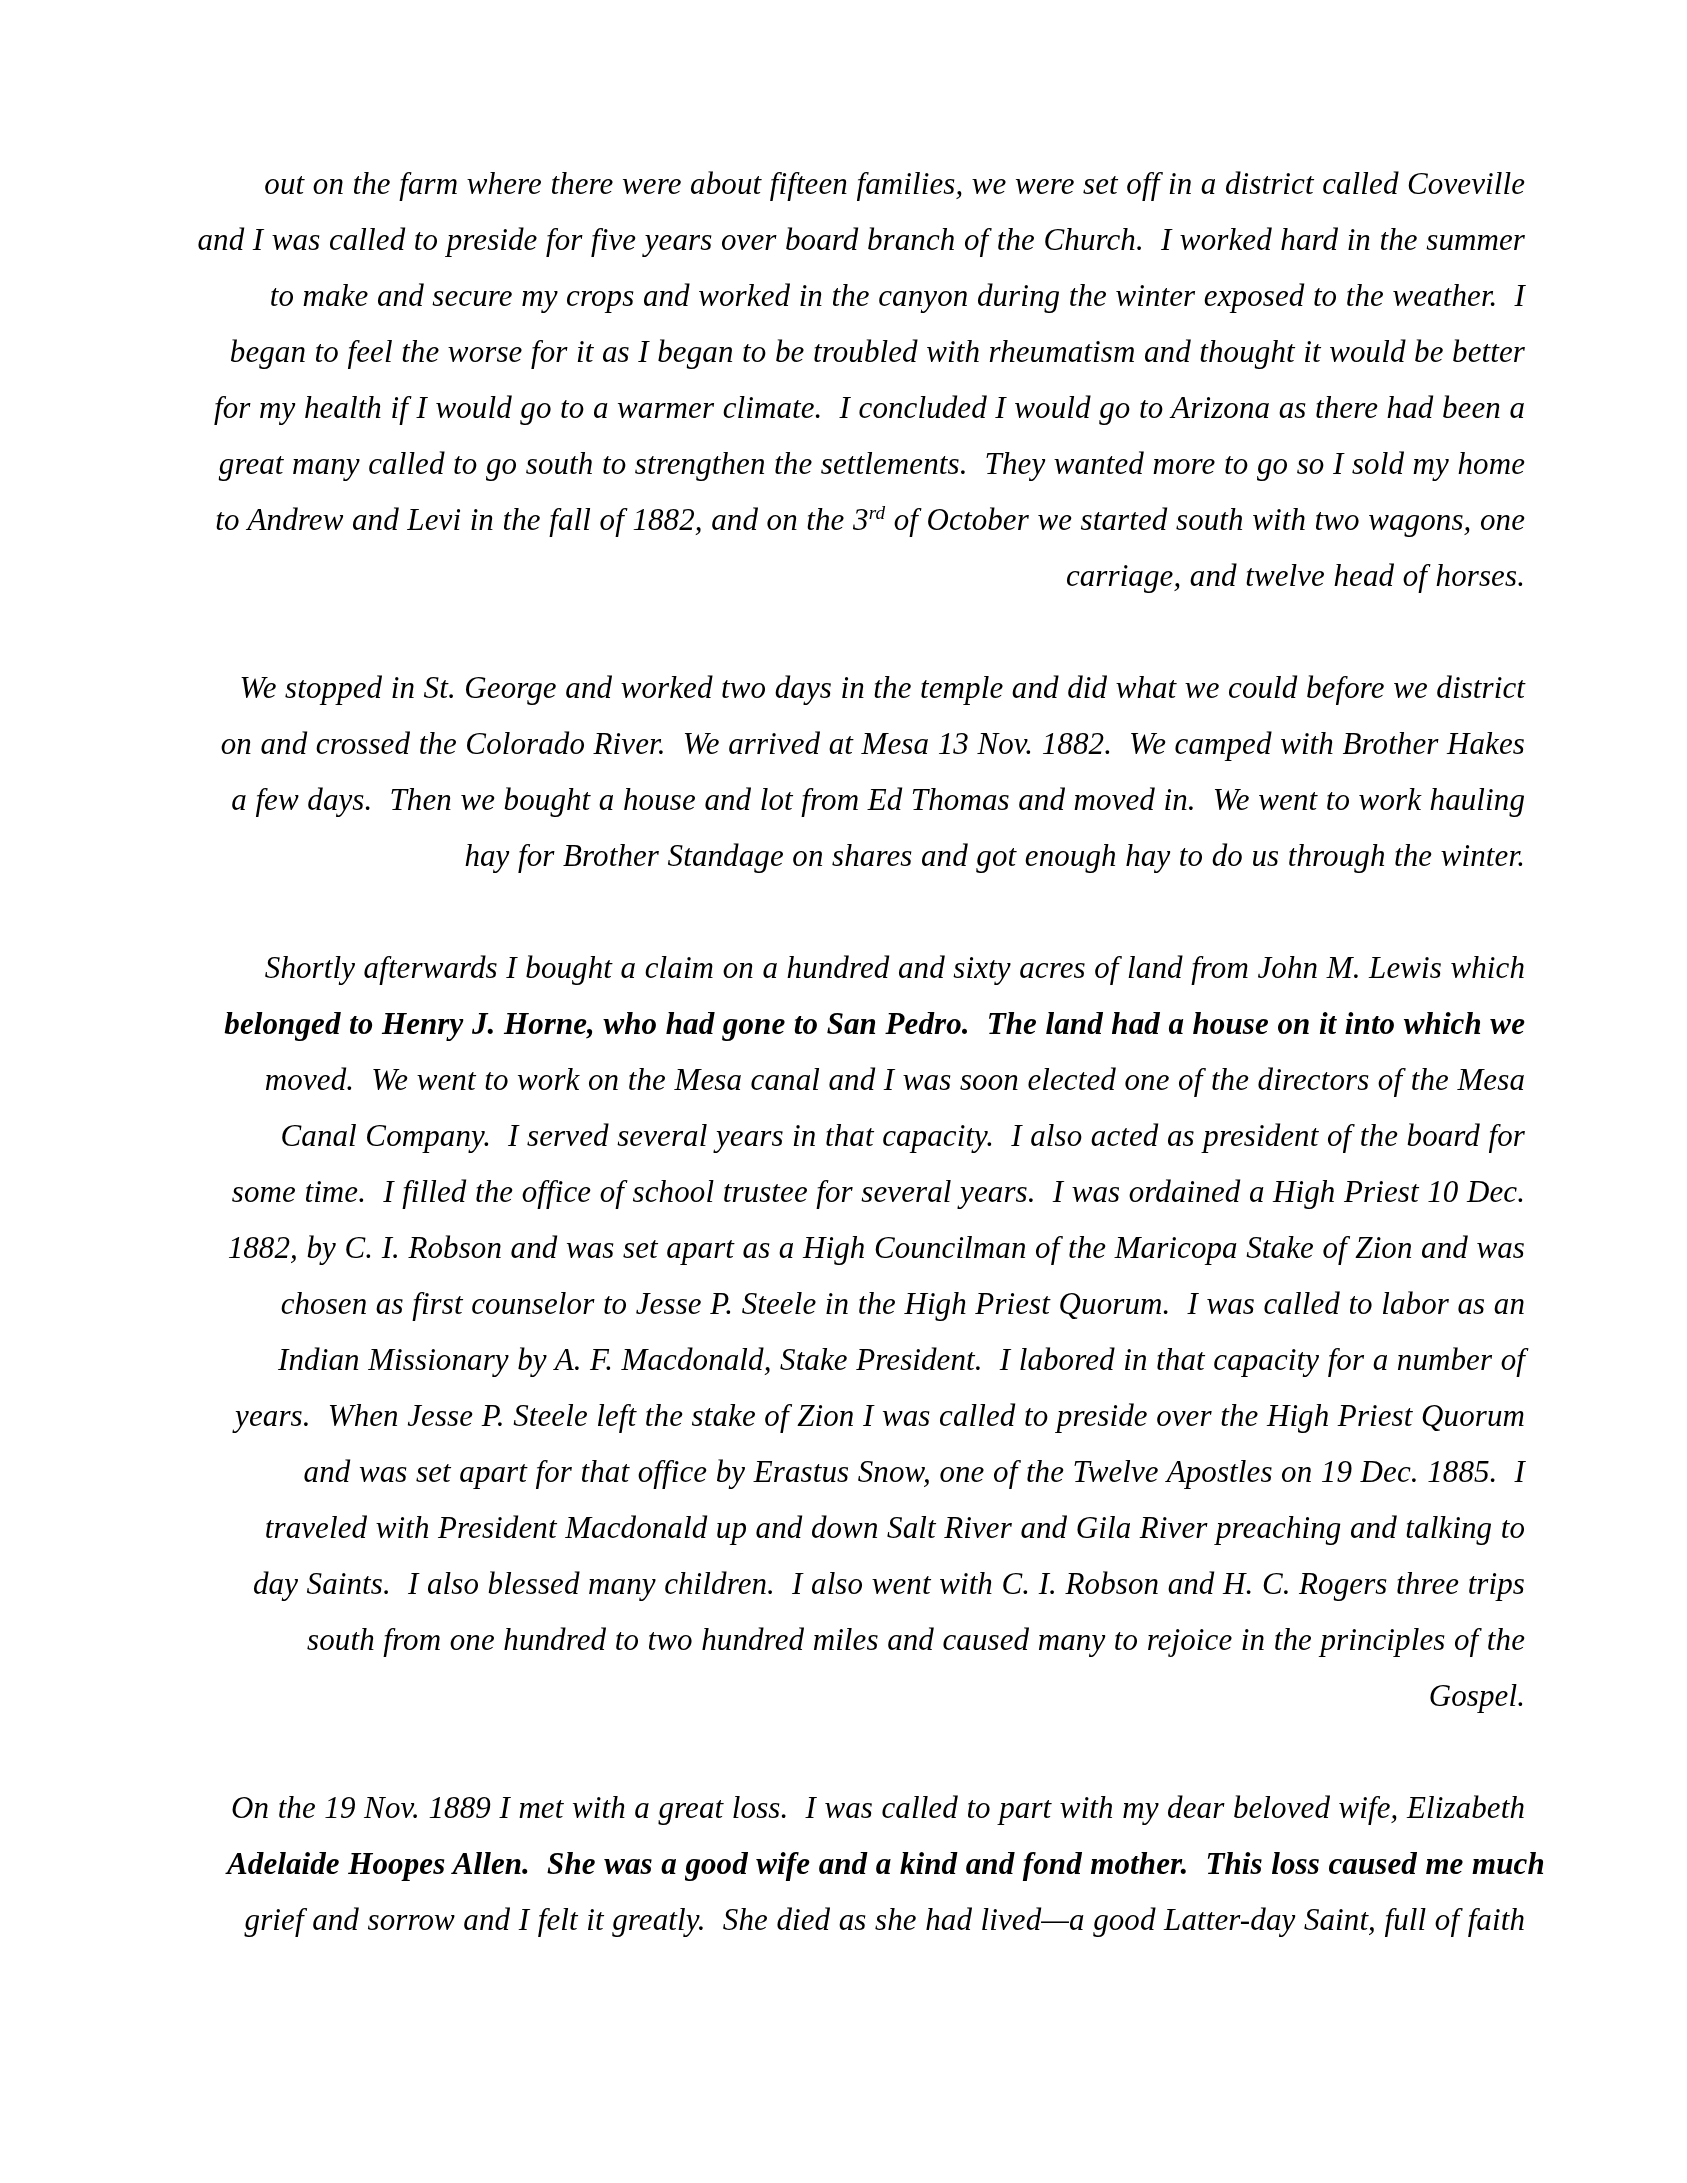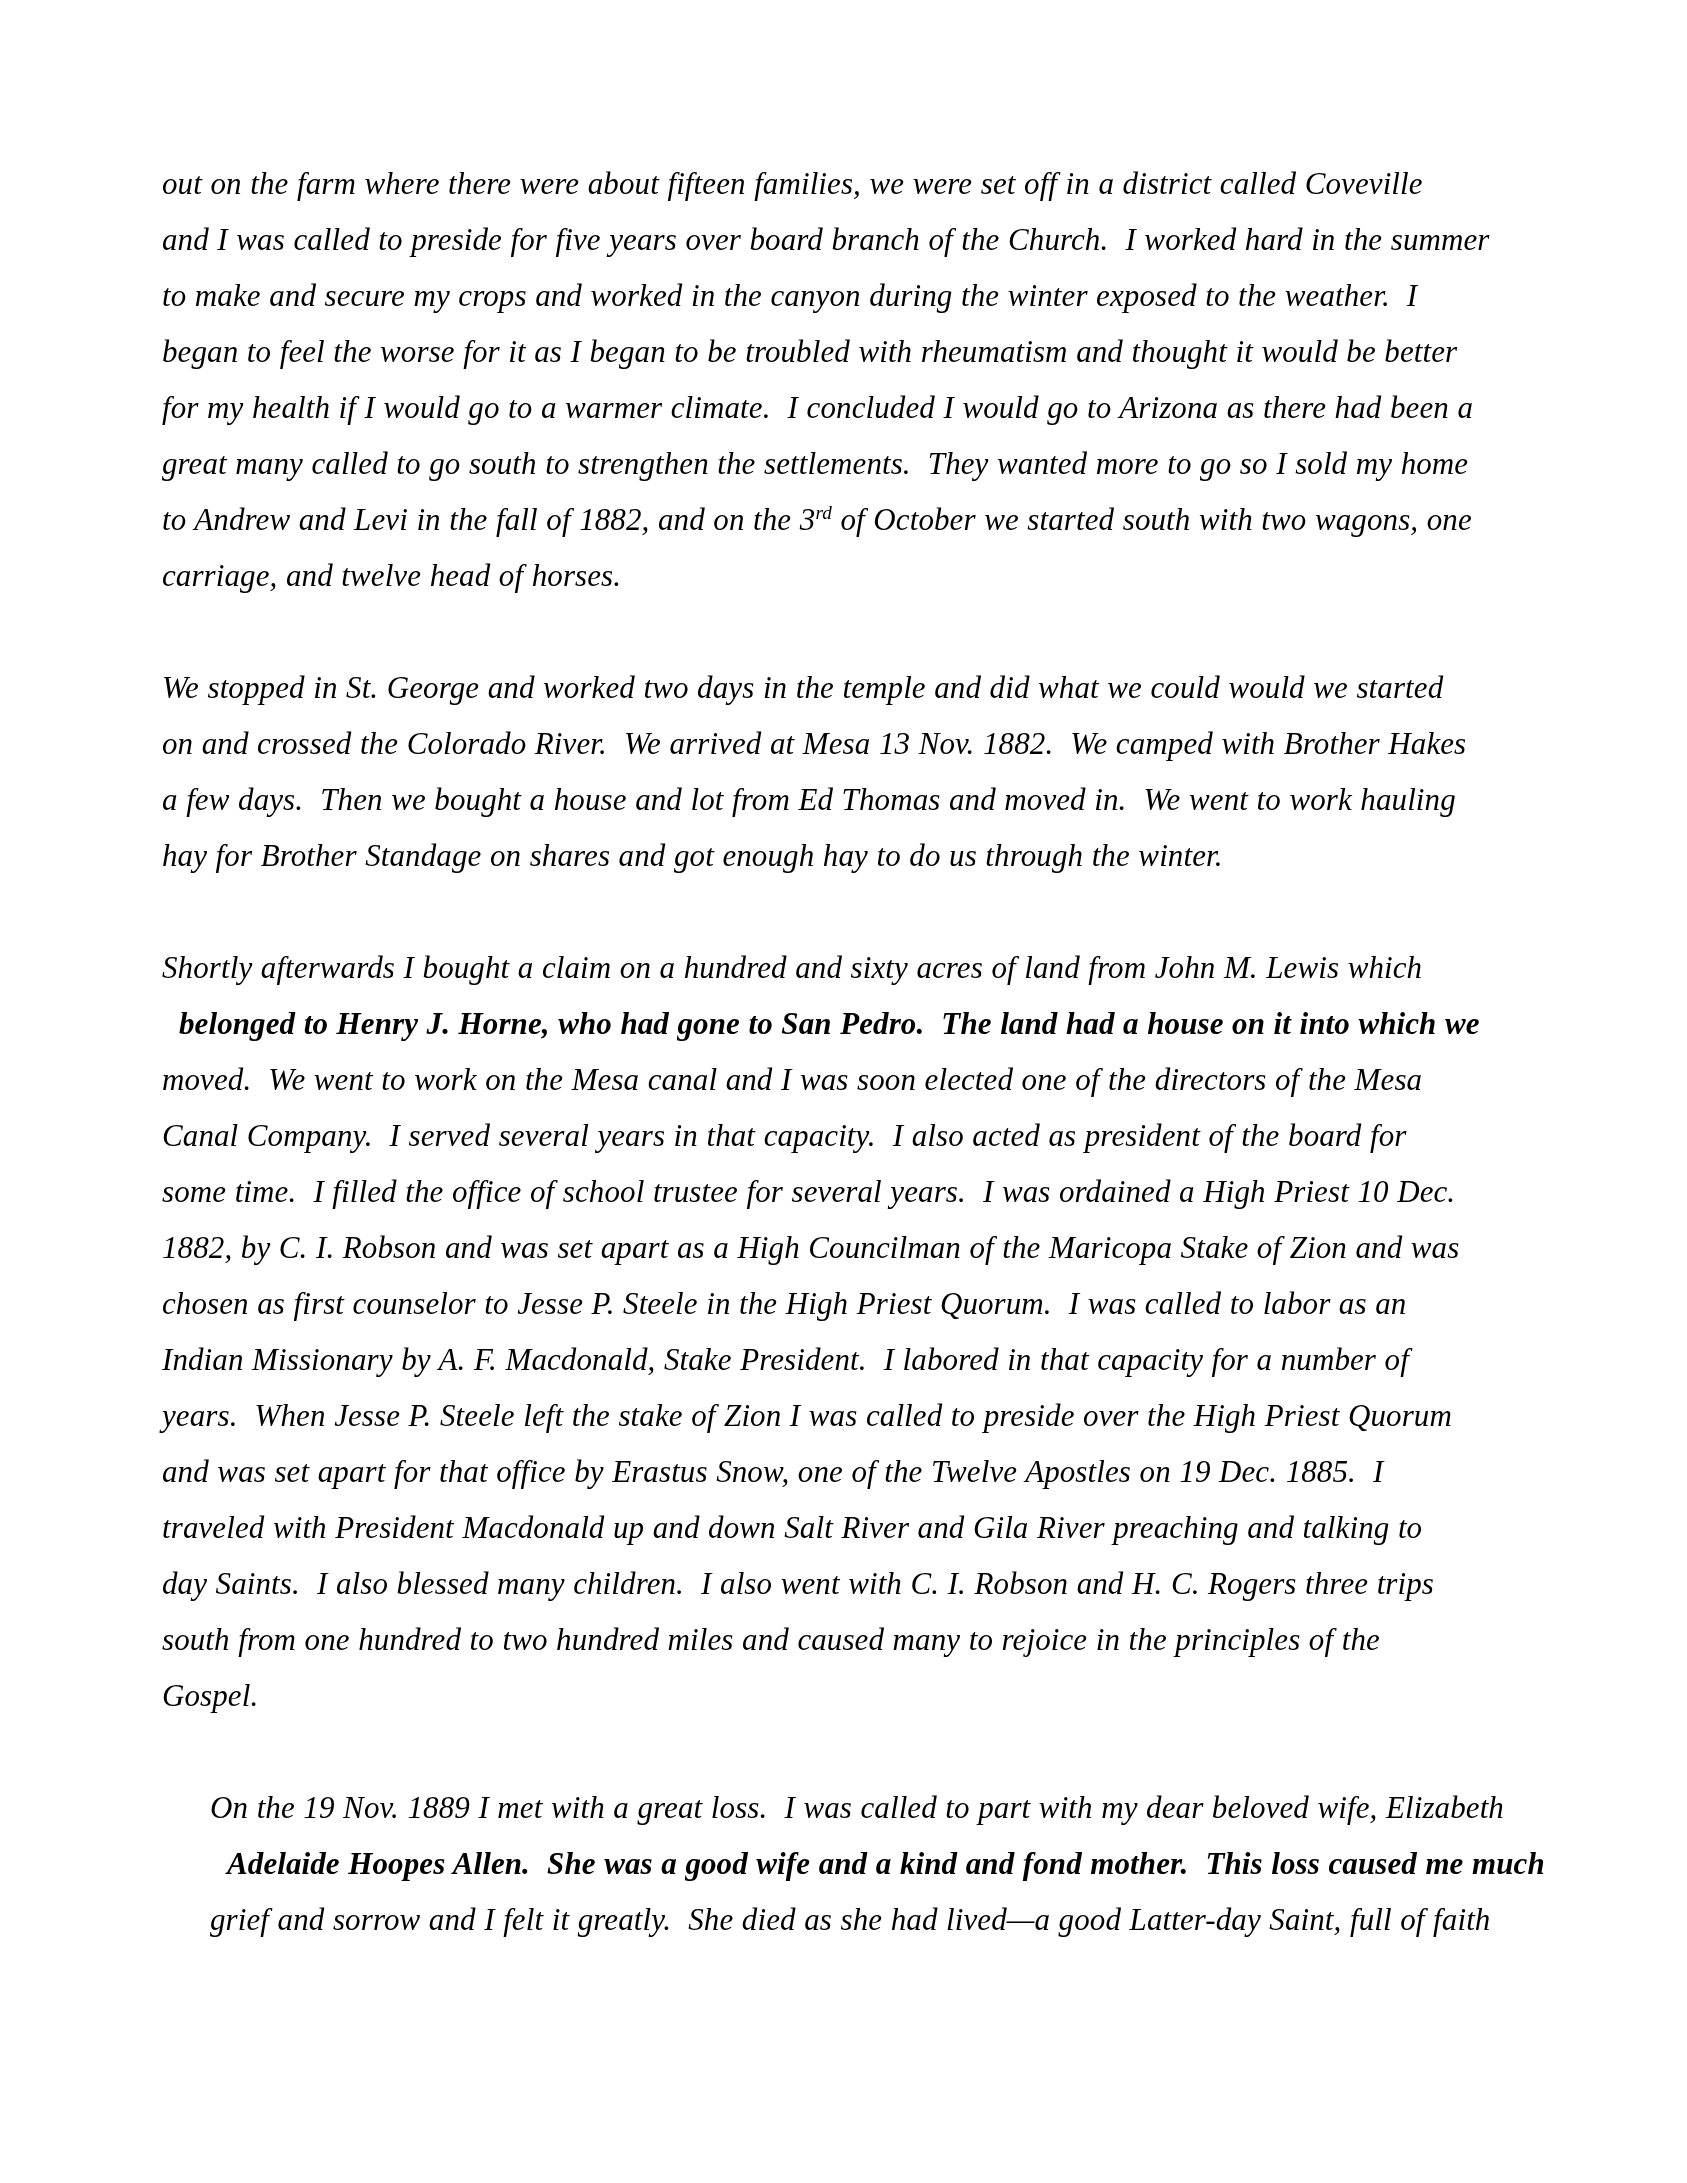--- a/index.html
+++ b/index.html
@@ -33,20 +33,21 @@
     margin: 0 0 56px 0;
     padding: 0;
   }
   .para:last-child {
     margin-bottom: 0;
     margin-left: 48px;
   }
   .line {
     display: block;
     white-space: pre;
+    text-align: right;
   }
   .line.indent {
     padding-left: 17px;
     font-weight: bold;
   }
   sup.ord {
     font-size: 0.62em;
     vertical-align: super;
     line-height: 0;
     font-style: italic;
@@ -63,21 +64,21 @@
       <span class="line">and I was called to preside for five years over board branch of the Church.  I worked hard in the summer</span>
       <span class="line">to make and secure my crops and worked in the canyon during the winter exposed to the weather.  I</span>
       <span class="line">began to feel the worse for it as I began to be troubled with rheumatism and thought it would be better</span>
       <span class="line">for my health if I would go to a warmer climate.  I concluded I would go to Arizona as there had been a</span>
       <span class="line">great many called to go south to strengthen the settlements.  They wanted more to go so I sold my home</span>
       <span class="line"><span>to Andrew and Levi in the fall of 1882, and on the 3</span><sup class="ord">rd</sup><span> of October we started south with two wagons, one</span></span>
       <span class="line">carriage, and twelve head of horses.</span>
     </p>
 
     <p class="para">
-      <span class="line">We stopped in St. George and worked two days in the temple and did what we could would we started</span>
+      <span class="line">We stopped in St. George and worked two days in the temple and did what we could before we district</span>
       <span class="line">on and crossed the Colorado River.  We arrived at Mesa 13 Nov. 1882.  We camped with Brother Hakes</span>
       <span class="line">a few days.  Then we bought a house and lot from Ed Thomas and moved in.  We went to work hauling</span>
       <span class="line">hay for Brother Standage on shares and got enough hay to do us through the winter.</span>
     </p>
 
     <p class="para">
       <span class="line">Shortly afterwards I bought a claim on a hundred and sixty acres of land from John M. Lewis which</span>
       <span class="line indent">belonged to Henry J. Horne, who had gone to San Pedro.  The land had a house on it into which we</span>
       <span class="line">moved.  We went to work on the Mesa canal and I was soon elected one of the directors of the Mesa</span>
       <span class="line">Canal Company.  I served several years in that capacity.  I also acted as president of the board for</span>

